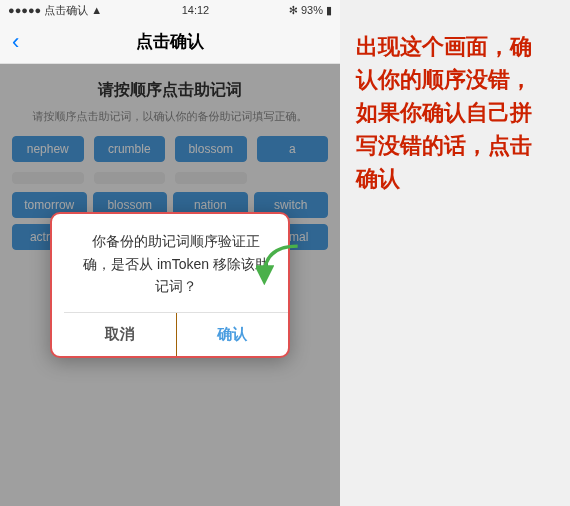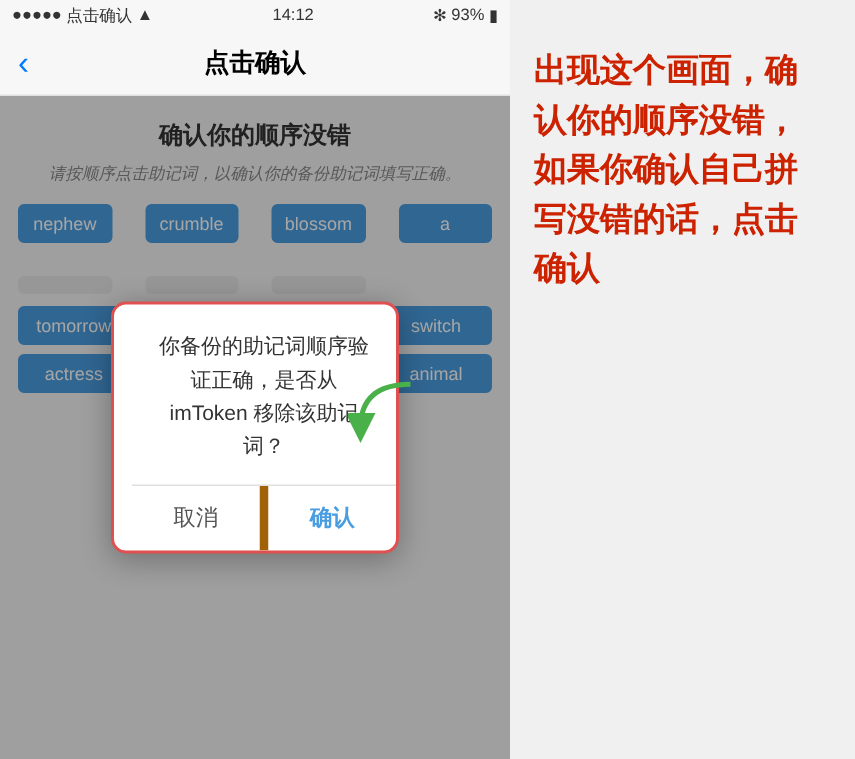--- a/index.html
+++ b/index.html
@@ -73,28 +73,27 @@
       font-weight: 600;
       color: #333;
       margin-bottom: 8px;
     }
     .page-subtitle {
       text-align: center;
       font-size: 11px;
       color: #888;
       margin-bottom: 12px;
       line-height: 1.4;
-      font-style: italic;
     }
 
     
     .word-grid {
       display: grid;
       grid-template-columns: repeat(4, 1fr);
-      gap: 22px;
+      gap: 10px;
       margin-bottom: 8px;
     }
     .word-chip {
       background: #fff;
       border: 1px solid #ddd;
       border-radius: 4px;
       padding: 5px 4px;
       text-align: center;
       font-size: 12px;
       color: #444;
@@ -141,21 +140,21 @@
       background: rgba(0,0,0,0.35);
       display: flex;
       align-items: center;
       justify-content: center;
       z-index: 10;
     }
     .dialog-box {
       background: #fff;
       border-radius: 10px;
       border: 2px solid #e05050;
-      width: 192px;
+      width: 240px;
       padding: 16px 16px 0 28px;
       box-shadow: 0 4px 20px rgba(0,0,0,0.3);
       position: relative;
     }
     .dialog-message {
       font-size: 14px;
       color: #333;
       text-align: center;
       line-height: 1.6;
       margin-bottom: 14px;
@@ -169,22 +168,23 @@
       flex: 1;
       padding: 12px 0;
       text-align: center;
       font-size: 15px;
       cursor: pointer;
       background: none;
       border: none;
     }
     .dialog-btn.cancel {
       color: #555;
-      border-right: 6px solid #a16207;
+      border-right: 1px solid #a16207;
       border-radius: 0 0 0 10px;
+      font-weight: bold;
     }
     .dialog-btn.confirm {
       color: #4a9de0;
       font-weight: 600;
       border-radius: 0 0 10px 0;
     }
 
     
     .arrow-wrap {
       position: absolute;
@@ -233,21 +233,21 @@
       <span>▮</span>
     </div>
   </div>
 
   <div class="nav-bar">
     <span class="nav-back">‹</span>
     <span class="nav-title">点击确认</span>
   </div>
 
   <div class="main-content">
-    <div class="page-title">确认你的顺序没错</div>
+    <div class="page-title">请按顺序点击助记词</div>
     <div class="page-subtitle">请按顺序点击助记词，以确认你的备份助记词填写正确。</div>
 
     <div class="word-grid">
       <div class="word-chip selected">nephew</div>
       <div class="word-chip selected">crumble</div>
       <div class="word-chip selected">blossom</div>
       <div class="word-chip selected">a</div>
       <div class="word-chip empty"></div>
       <div class="word-chip empty"></div>
       <div class="word-chip empty"></div>

